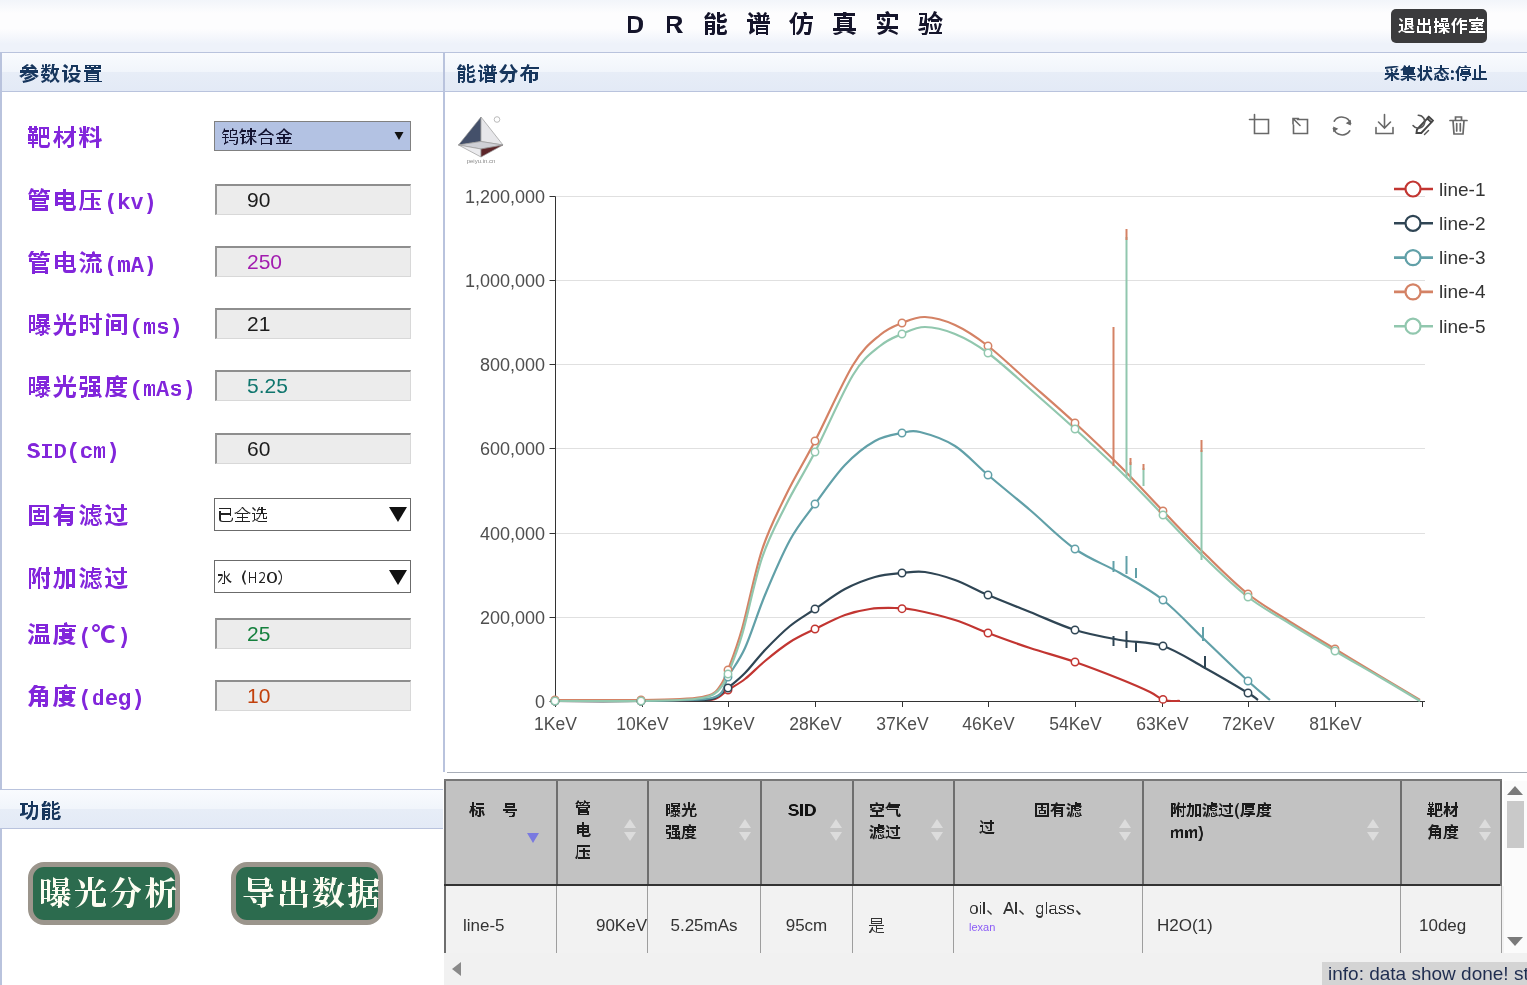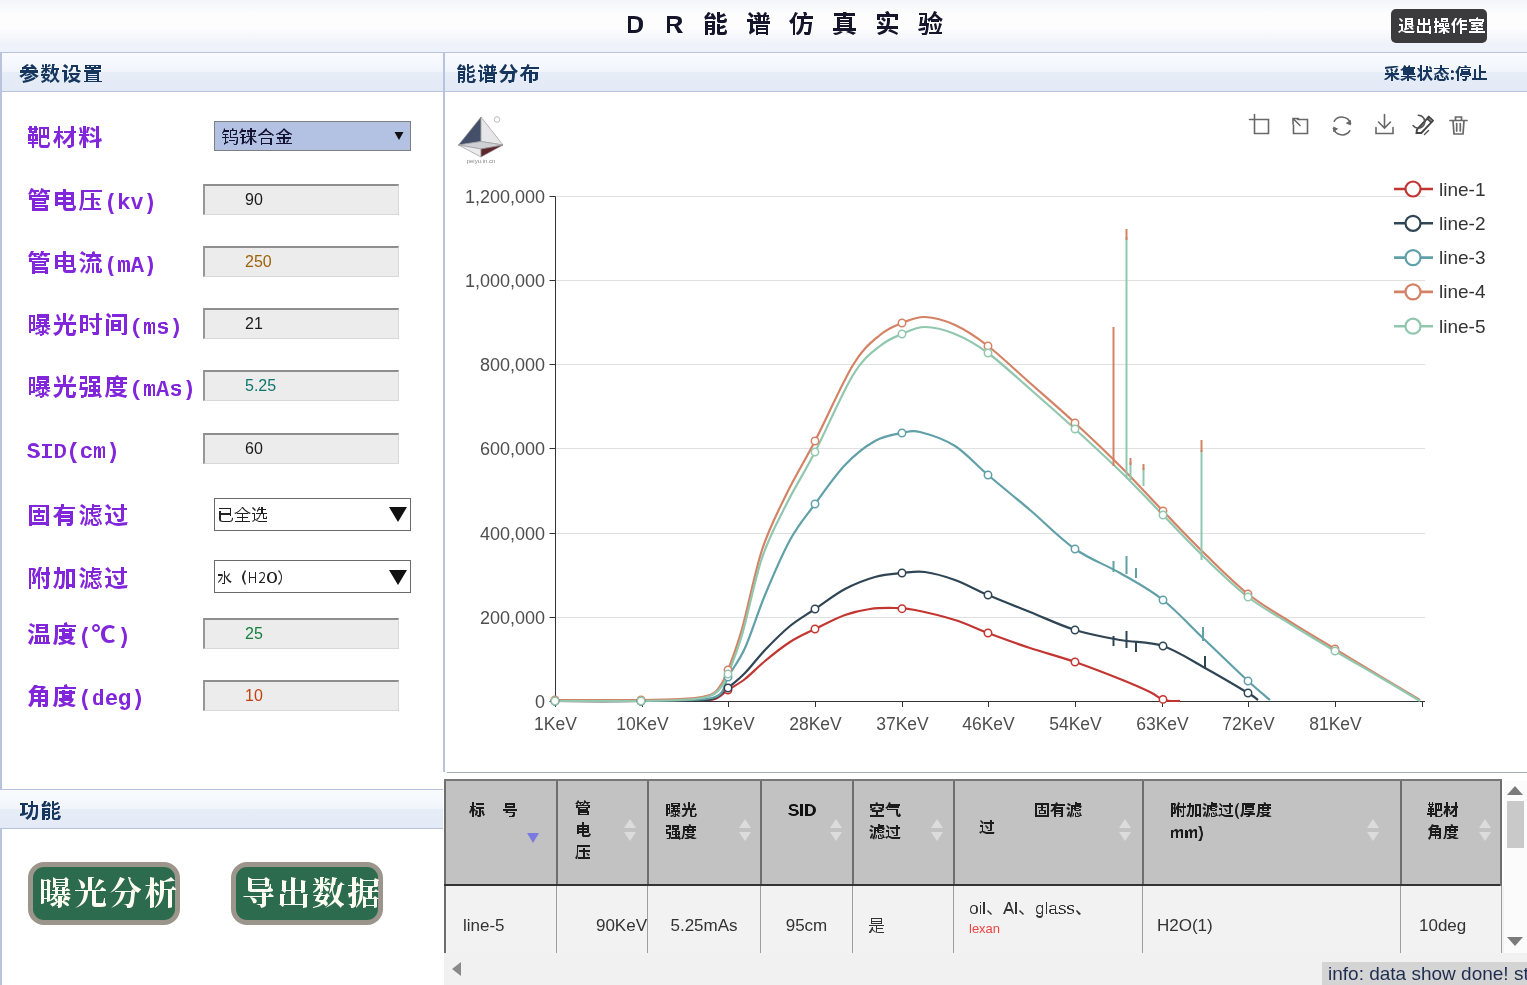--- a/index.html
+++ b/index.html
@@ -3,24 +3,24 @@
 *{margin:0;padding:0;box-sizing:border-box}
 body{width:1527px;height:985px;position:relative;overflow:hidden;
  font-family:"Liberation Sans",sans-serif;background:#fff}
 .topbar{position:absolute;left:0;top:0;width:1527px;height:44px;
  background:linear-gradient(180deg,#f2f5fa 0%,#fdfdfe 30%,#fdfdfe 65%,#eef2fa 100%)}
 .quit{position:absolute;left:1391px;top:9px;width:96px;height:34px;background:#3b3b3d;border-radius:5px}
 .strip{position:absolute;left:0;top:44px;width:1527px;height:8px;background:#eef2fa}
 .band{position:absolute;height:40px;border-top:1px solid #b9c3dd;border-bottom:1px solid #b9c3dd;
  background:linear-gradient(180deg,#f9fbfe 0%,#f1f5fb 49%,#e7edf7 51%,#e3eaf6 100%)}
 .vline{position:absolute;background:#b9c3dd}
-.inp{position:absolute;left:203px;width:196px;height:31px;background:#ececec;
+.inp{position:absolute;left:215px;width:196px;height:31px;background:#ececec;
  border-top:2px solid #8e8e8e;border-left:2px solid #979797;
  border-right:1px solid #d8d8d8;border-bottom:1px solid #d8d8d8;
- font-size:16px;padding-left:40px;line-height:27px}
+ font-size:21px;padding-left:30px;line-height:27px}
 .sel1{position:absolute;left:214px;width:197px;height:30px;background:#b3c2e3;border:1px solid #808080}
 .sel2{position:absolute;left:214px;width:197px;height:33px;background:#fff;border:1.5px solid #6b6b6b}
 .btn{position:absolute;width:152px;height:63px;background:#2c6b4e;border:5px solid #9b958c;border-radius:16px}
 .th{position:absolute;top:781px;height:105px;background:#c2c2c2;border-left:2px solid #6e6e6e}
 .td{position:absolute;top:886px;height:67px;background:#f2f2f2;border-left:1px solid #9e9e9e;
  font-size:17px;color:#333}
 </style></head>
 <body>
 <div class="topbar"></div>
 <div class="quit"></div>
@@ -183,21 +183,21 @@
 <polygon points="34,24 56,52 34,48.5" fill="#e7e7ea"></polygon>
 <polygon points="11.5,52 34,48.5 56,52 34,56" fill="#cfd0d6"></polygon>
 <polygon points="11.5,52 34,64 34,56" fill="#ebebee"></polygon>
 <polygon points="56,52 34,64 34,56" fill="#5d262a"></polygon>
 <circle cx="50" cy="26.5" r="2.8" fill="none" stroke="#aaa" stroke-width="0.8"></circle>
 <text x="34" y="70" font-size="6" fill="#888" text-anchor="middle" stroke="none" font-family="Liberation Sans">peiyu.in.cn</text>
 </g>
   </svg>
 <div class="sel1" style="top:121px"></div>
 <div class="inp" style="top:184px"><span style="color:#1c1c1c">90</span></div>
-<div class="inp" style="top:246px"><span style="color:#a16207">250</span></div>
+<div class="inp" style="top:246px"><span style="color:#a21caf">250</span></div>
 <div class="inp" style="top:308px"><span style="color:#1c1c1c">21</span></div>
 <div class="inp" style="top:370px"><span style="color:#0f766e">5.25</span></div>
 <div class="inp" style="top:433px"><span style="color:#1c1c1c">60</span></div>
 <div class="sel2" style="top:498px"></div>
 <div class="sel2" style="top:560px"></div>
 <div class="inp" style="top:618px"><span style="color:#15803d">25</span></div>
 <div class="inp" style="top:680px"><span style="color:#c2410c">10</span></div>
 <div class="band" style="left:0;top:789px;width:443px"></div>
 <div class="btn" style="left:28px;top:862px"></div>
 <div class="btn" style="left:231px;top:862px"></div>
@@ -223,21 +223,21 @@
     <div style="position:absolute;left:0;right:0;top:30px;text-align:center">95cm</div>
   </div>
 <div class="td" style="left:852px;width:101px;"></div>
 <div class="td" style="left:953px;width:189px;"></div>
 <div class="td" style="left:1142px;width:258px;">
     <div style="position:absolute;left:14px;top:30px">H2O(1)</div>
   </div>
 <div class="td" style="left:1400px;width:113px;">
     <div style="position:absolute;left:18px;top:30px">10deg</div>
   </div>
-<div style="position:absolute;left:969px;top:921px;font-size:13px;color:#ef4444;z-index:5">lexan</div>
+<div style="position:absolute;left:969px;top:921px;font-size:11px;color:#8b5cf6;z-index:5">lexan</div>
 <div style="position:absolute;left:444px;top:884px;width:1058px;height:2px;background:#333;z-index:4"></div>
 <div style="position:absolute;left:1500px;top:781px;width:2px;height:105px;background:#6e6e6e;z-index:4"></div>
 <div style="position:absolute;left:1501px;top:886px;width:1px;height:67px;background:#9e9e9e;z-index:4"></div>
 <div style="position:absolute;left:444px;top:953px;width:1083px;height:32px;background:#f1f1f1">
  <div style="position:absolute;left:8px;top:9px;width:0;height:0;border-top:7px solid transparent;border-bottom:7px solid transparent;border-right:9px solid #8a8a8a"></div>
 </div>
 <div style="position:absolute;left:1504px;top:781px;width:23px;height:172px;background:#fbfbfb">
  <div style="position:absolute;left:3px;top:5px;width:0;height:0;border-left:8px solid transparent;border-right:8px solid transparent;border-bottom:9px solid #7a7a7a"></div>
  <div style="position:absolute;left:3px;top:20px;width:17px;height:47px;background:#c9c9c9"></div>
  <div style="position:absolute;left:3px;top:156px;width:0;height:0;border-left:8px solid transparent;border-right:8px solid transparent;border-top:9px solid #7a7a7a"></div>

